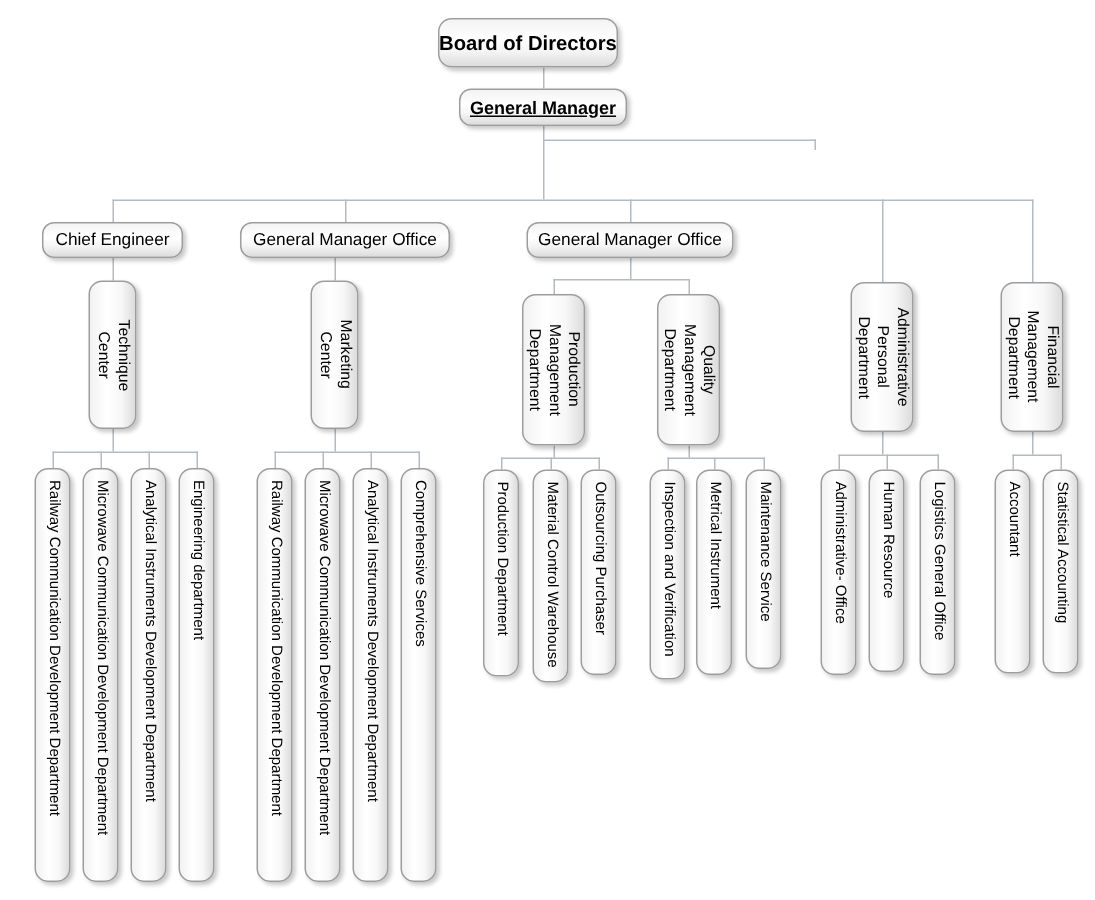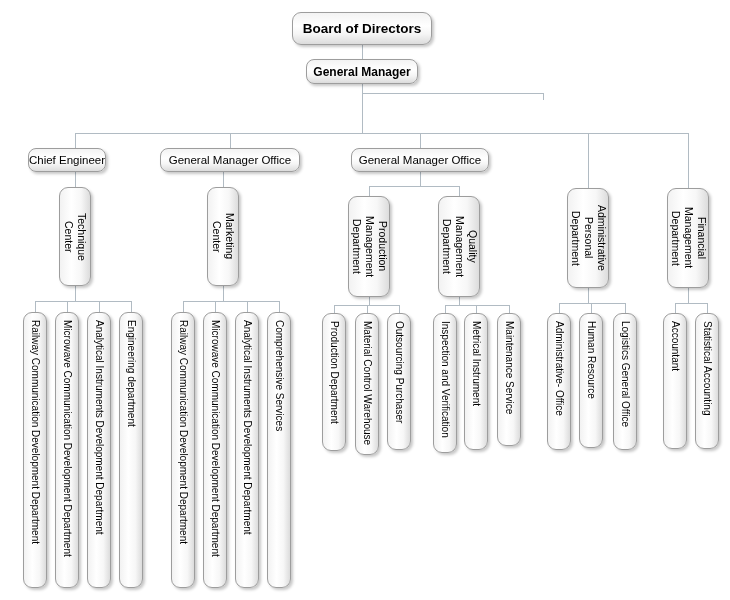--- a/index.html
+++ b/index.html
@@ -10,21 +10,21 @@
   .ln { position:absolute; background:#b1bbc3; }
   .hbox, .vbox {
     position:absolute; box-sizing:border-box;
     border:1px solid #9d9d9d; border-radius:8px;
     background:linear-gradient(180deg,#f3f3f3 0%,#ffffff 42%,#f5f5f5 68%,#dcdcdc 100%);
     box-shadow:2px 2px 3px rgba(0,0,0,0.22);
     display:flex; align-items:center; justify-content:center;
   }
   .hbox { font-size:11.5px; white-space:nowrap; }
   .hbox.b1 { font-size:13.5px; font-weight:bold; border-radius:9px; }
-  .hbox.b2 { font-size:12px; font-weight:bold; }
+  .hbox.b2 { font-size:12px; font-weight:bold;text-decoration:underline; }
   .vbox {
     border-radius:9px;
     background:linear-gradient(90deg,#f2f2f2 0%,#ffffff 38%,#f7f7f7 70%,#dcdcdc 100%);
   }
   .vbox.top { align-items:flex-start; padding-top:7px; }
   .vtext {
     writing-mode:vertical-rl; text-align:center; white-space:pre-line;
     font-size:10.5px; line-height:13px;
   }
   .leaf .vtext { font-size:10px; line-height:12.5px; }
@@ -76,27 +76,27 @@
   <i class="ln" style="left:362px;top:93px;width:182px;height:1px"></i>
   <i class="ln" style="left:75px;top:133px;width:614px;height:1px"></i>
   <i class="ln" style="left:369px;top:186px;width:91px;height:1px"></i>
   <i class="ln" style="left:35px;top:301px;width:97px;height:1px"></i>
   <i class="ln" style="left:183px;top:301px;width:97px;height:1px"></i>
   <i class="ln" style="left:334px;top:305px;width:66px;height:1px"></i>
   <i class="ln" style="left:445px;top:305px;width:65px;height:1px"></i>
   <i class="ln" style="left:559px;top:303px;width:67px;height:1px"></i>
   <i class="ln" style="left:675px;top:303px;width:33px;height:1px"></i>
 
-  <div class="hbox b1" style="left:292px;top:12px;width:140px;height:33px">
+  <div class="hbox b1" style="left:292px;top:12px;width:120px;height:33px">
     <span>Board of Directors</span>
   </div>
   <div class="hbox b2" style="left:306px;top:59px;width:112px;height:25px">
     <span>General Manager</span>
   </div>
-  <div class="hbox" style="left:28px;top:148px;width:78px;height:24px">
+  <div class="hbox" style="left:28px;top:148px;width:94px;height:24px">
     <span>Chief Engineer</span>
   </div>
   <div class="hbox" style="left:160px;top:148px;width:140px;height:24px">
     <span>General Manager Office</span>
   </div>
   <div class="hbox" style="left:351px;top:148px;width:138px;height:24px">
     <span>General Manager Office</span>
   </div>
 
   <div class="vbox" style="left:59px;top:187px;width:32px;height:99px">

